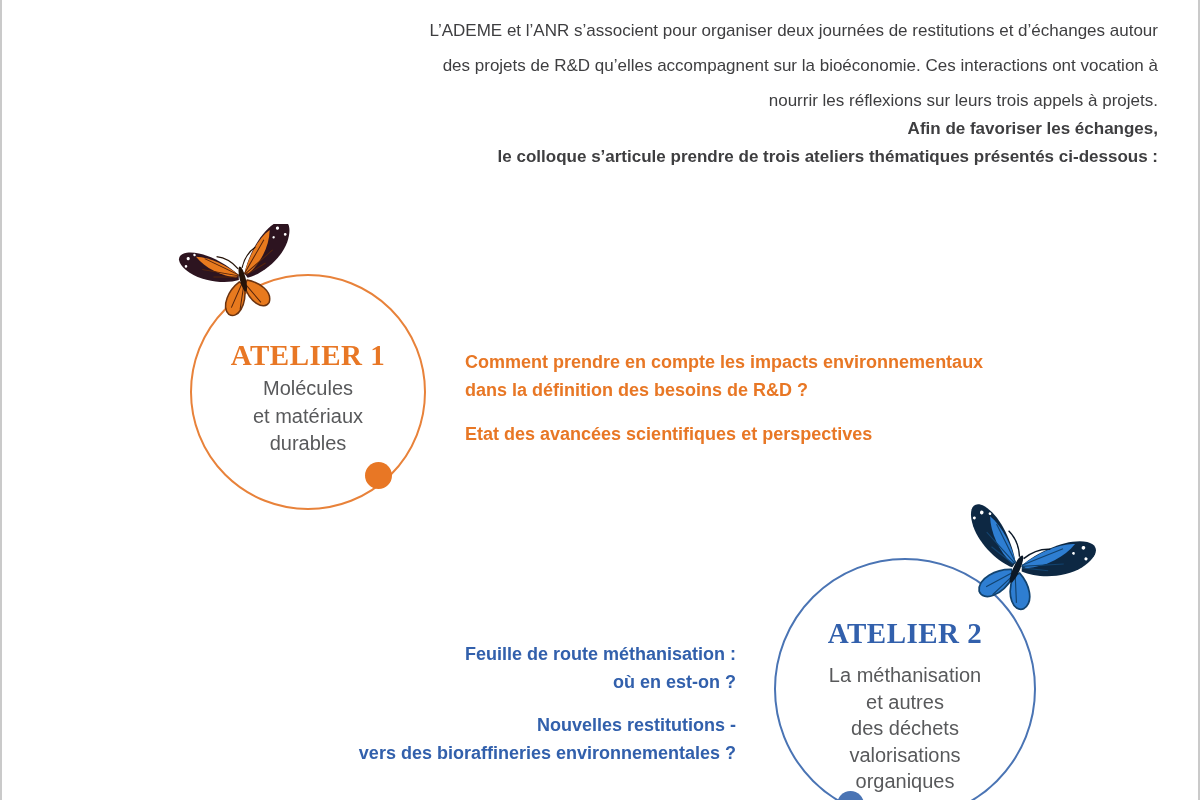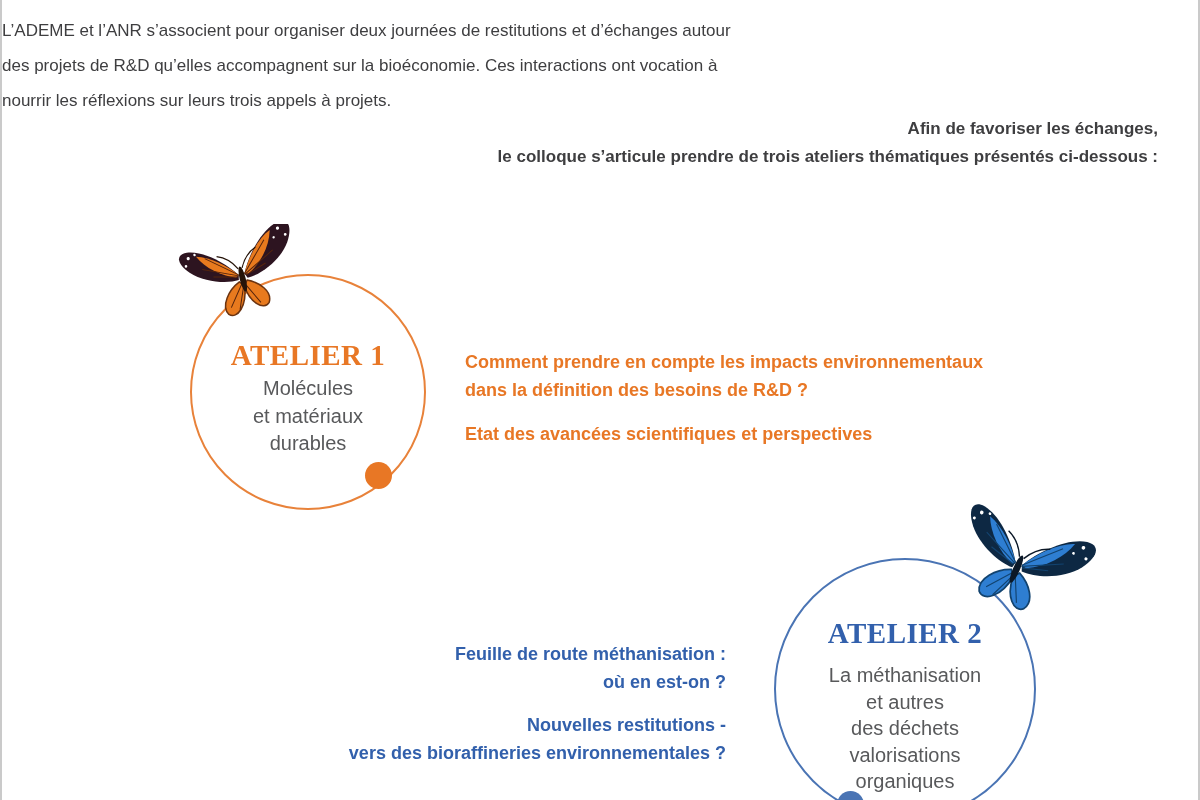--- a/index.html
+++ b/index.html
@@ -17,21 +17,21 @@
     position:relative;
     width:1200px;height:800px;
     background:#fff;
     overflow:hidden;
     box-sizing:border-box;
     border-left:2px solid var(--border);
     border-right:2px solid var(--border);
   }
   .intro-paragraph{
     position:absolute;top:13px;left:0;width:1156px;
-    text-align:left;
+    text-align:right;
     font-size:17px;line-height:35px;
     color:var(--body-text);
   }
   .intro-emphasis{
     position:absolute;top:115px;left:0;width:1156px;
     text-align:right;
     font-size:17px;line-height:27.5px;font-weight:bold;
     color:var(--body-text);
   }
   .ring{
@@ -70,21 +70,21 @@
     position:absolute;
     font-weight:bold;font-size:18px;line-height:28px;
   }
   .questions p{margin:11px;}
   .questions-orange{
     left:452px;top:337px;width:640px;
     color:var(--orange);text-align:left;
   }
   .questions-orange p + p{margin-top:16px;}
   .questions-blue{
-    left:295px;top:629px;width:440px;
+    left:305px;top:629px;width:440px;
     color:var(--blue);text-align:right;
   }
   .questions-blue p + p{margin-top:15px;}
   .butterfly{position:absolute;}
   .butterfly-orange{left:170px;top:224px;width:142px;height:102px;}
   .butterfly-blue{left:933px;top:492px;width:162px;height:145px;}
 </style>
 </head>
 <body>
 

